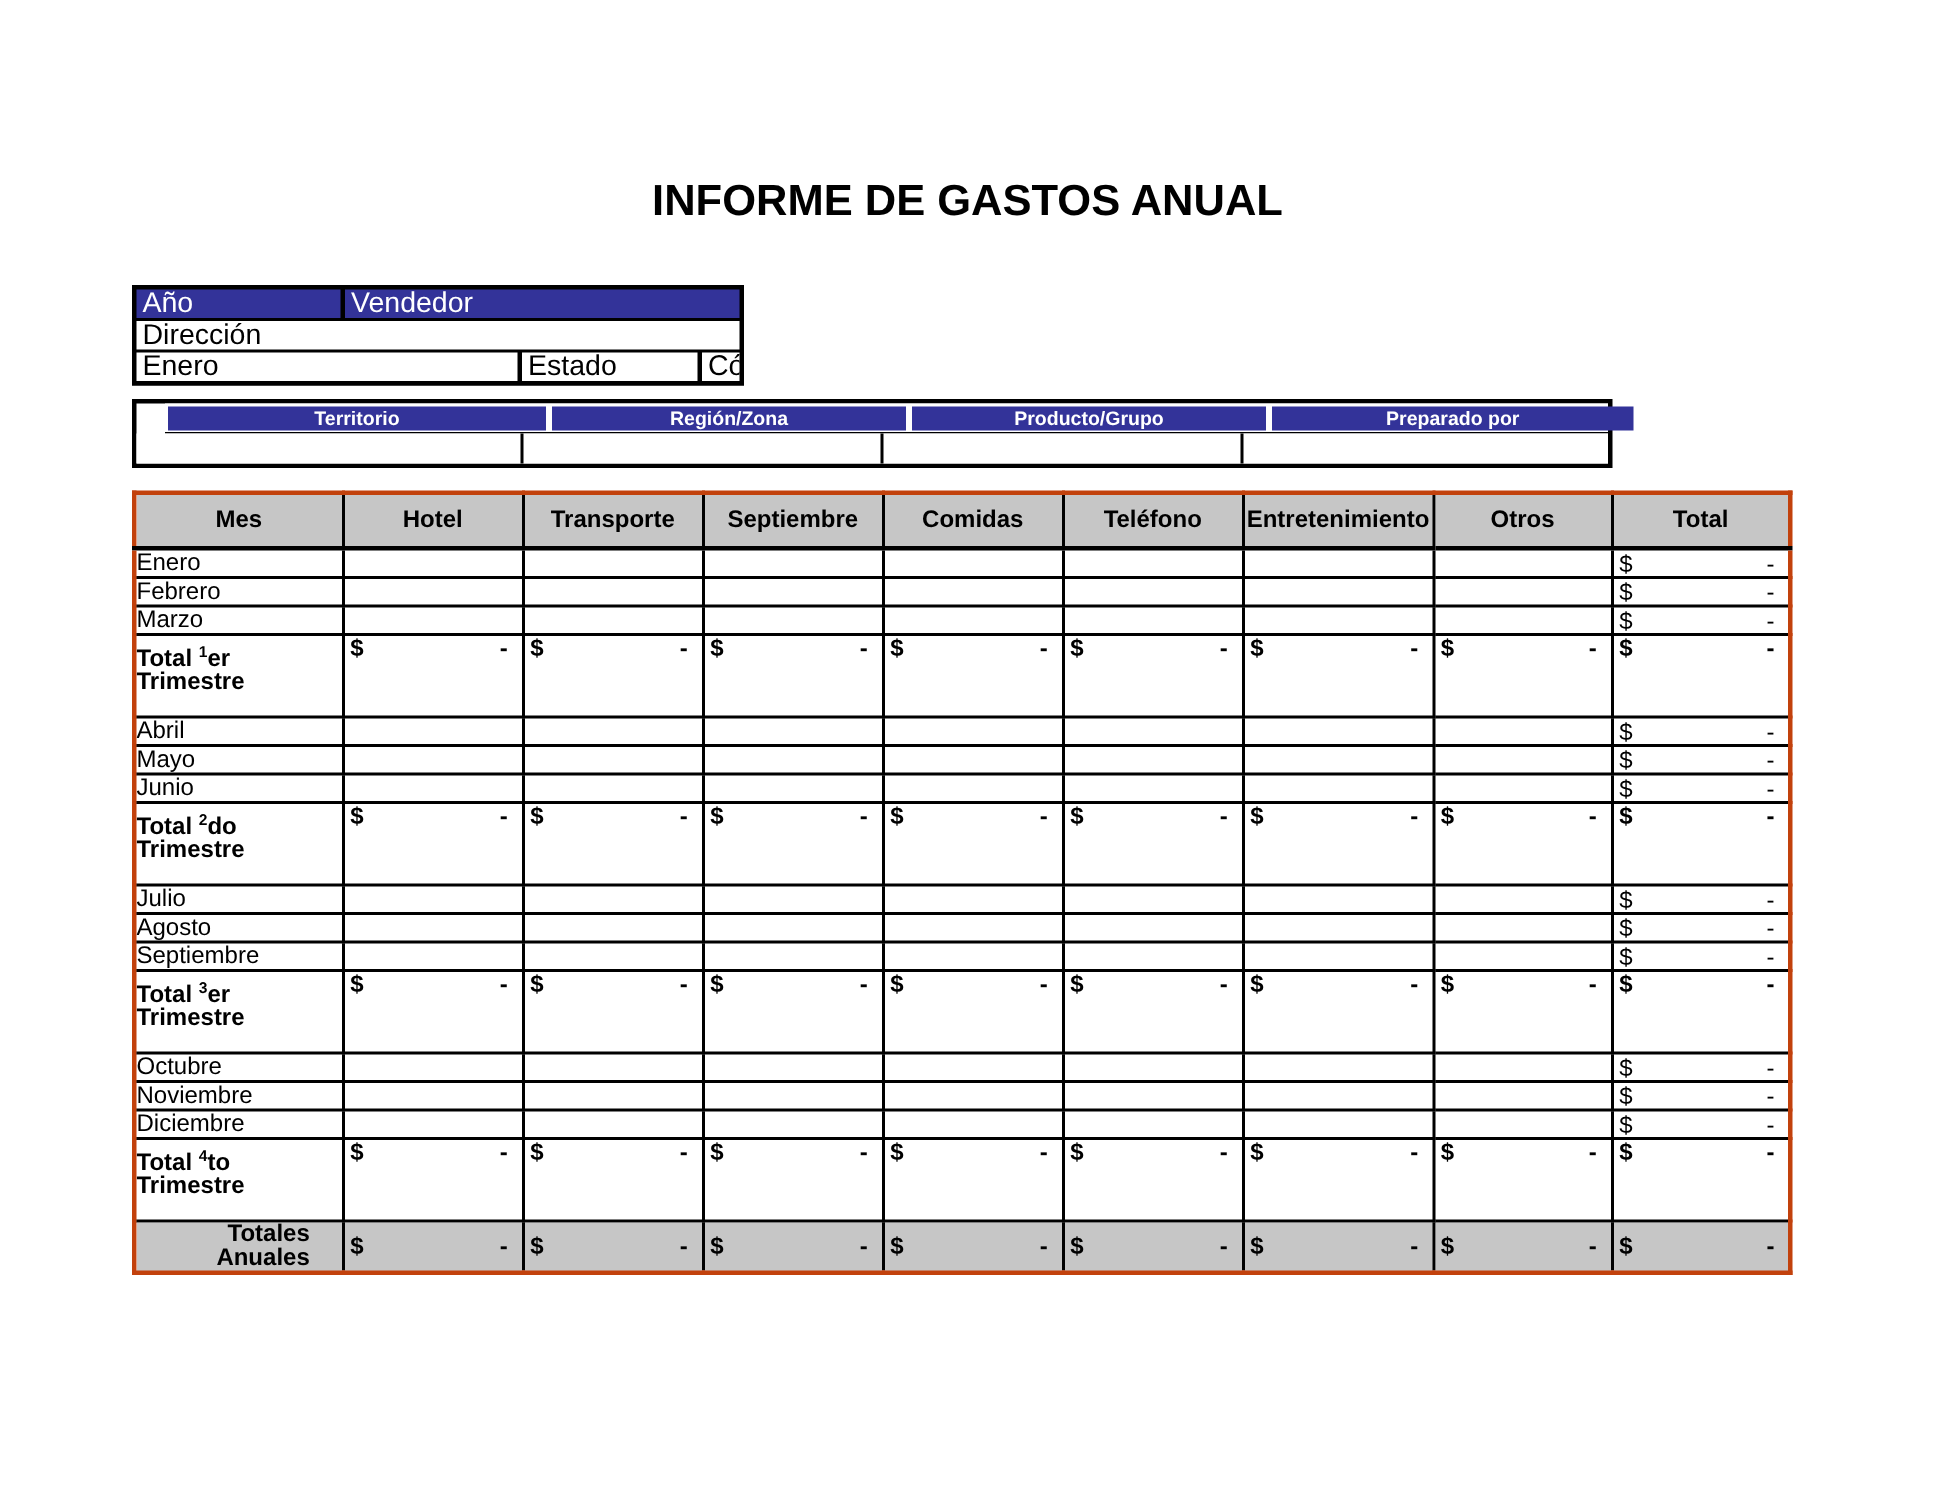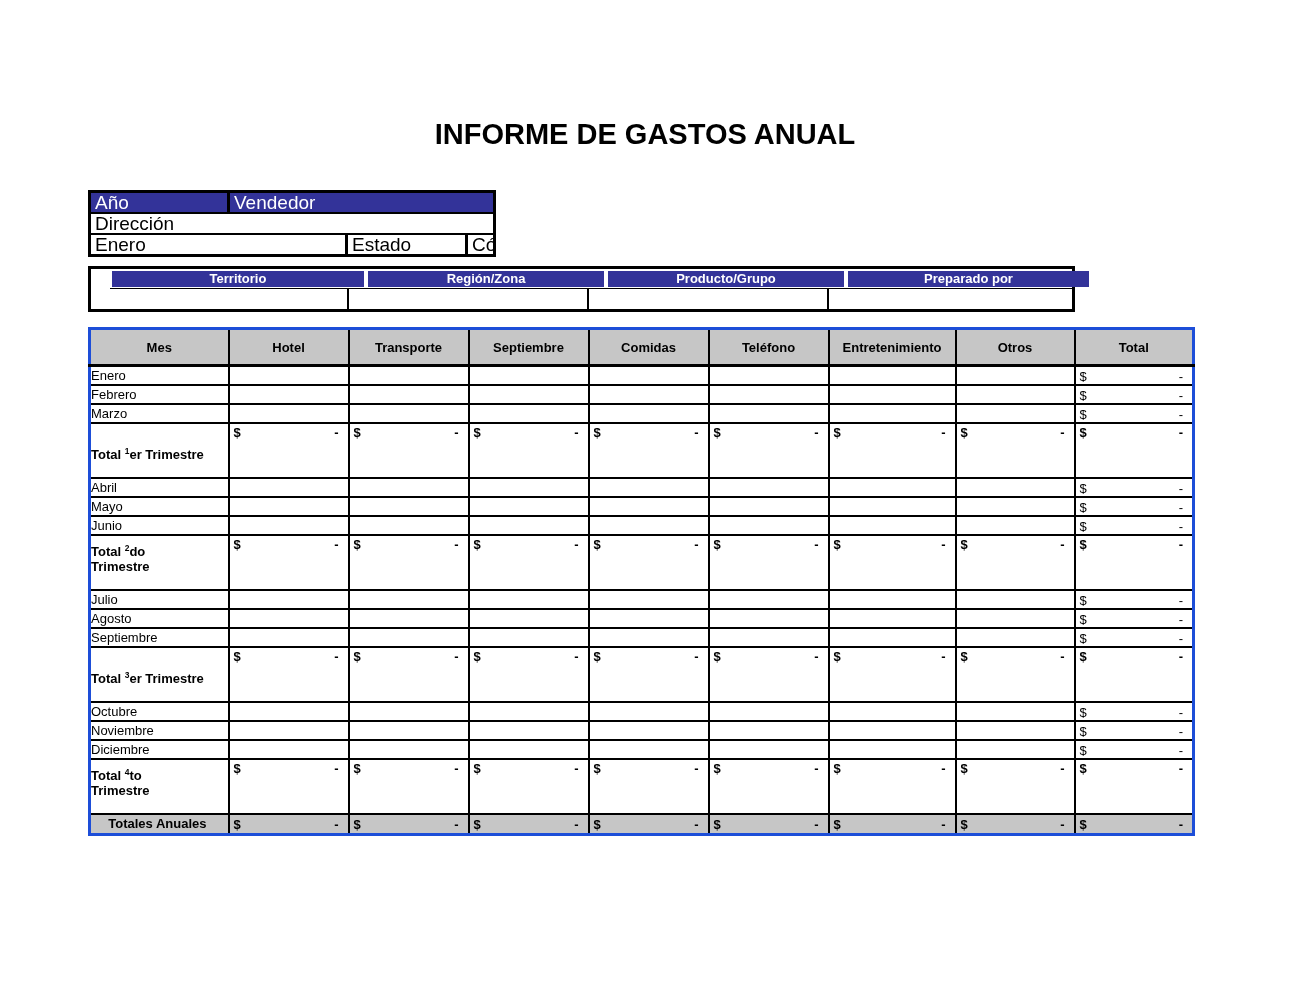--- a/index.html
+++ b/index.html
@@ -41,21 +41,21 @@
     margin:2px 2px 1px 2px;height:16px;line-height:16px;
   }
   .meta-values{display:grid;grid-template-columns:256px 240px 240px 245px;}
   .meta-value-cell{height:20px;background:#fff;}
   .meta-value-cell + .meta-value-cell{border-left:2px solid #000;}
 
   
   .table-wrap{position:absolute;left:88px;top:327px;}
   table.expense{
     border-collapse:collapse;table-layout:fixed;width:1104px;
-    font-size:13px;border:3px solid #1d4ed8;
+    font-size:16px;border:3px solid #c2410c;
   }
   table.expense th,table.expense td{
     border:2px solid #000;padding:0;overflow:hidden;
   }
   table.expense thead th{
     background:var(--gray);font-weight:bold;height:34px;vertical-align:middle;
     text-align:center;border-bottom:3px solid #000;
   }
   td.label-cell{padding-left:3px;text-align:left;}
   tr.month td{height:17px;vertical-align:middle;line-height:15px;}

